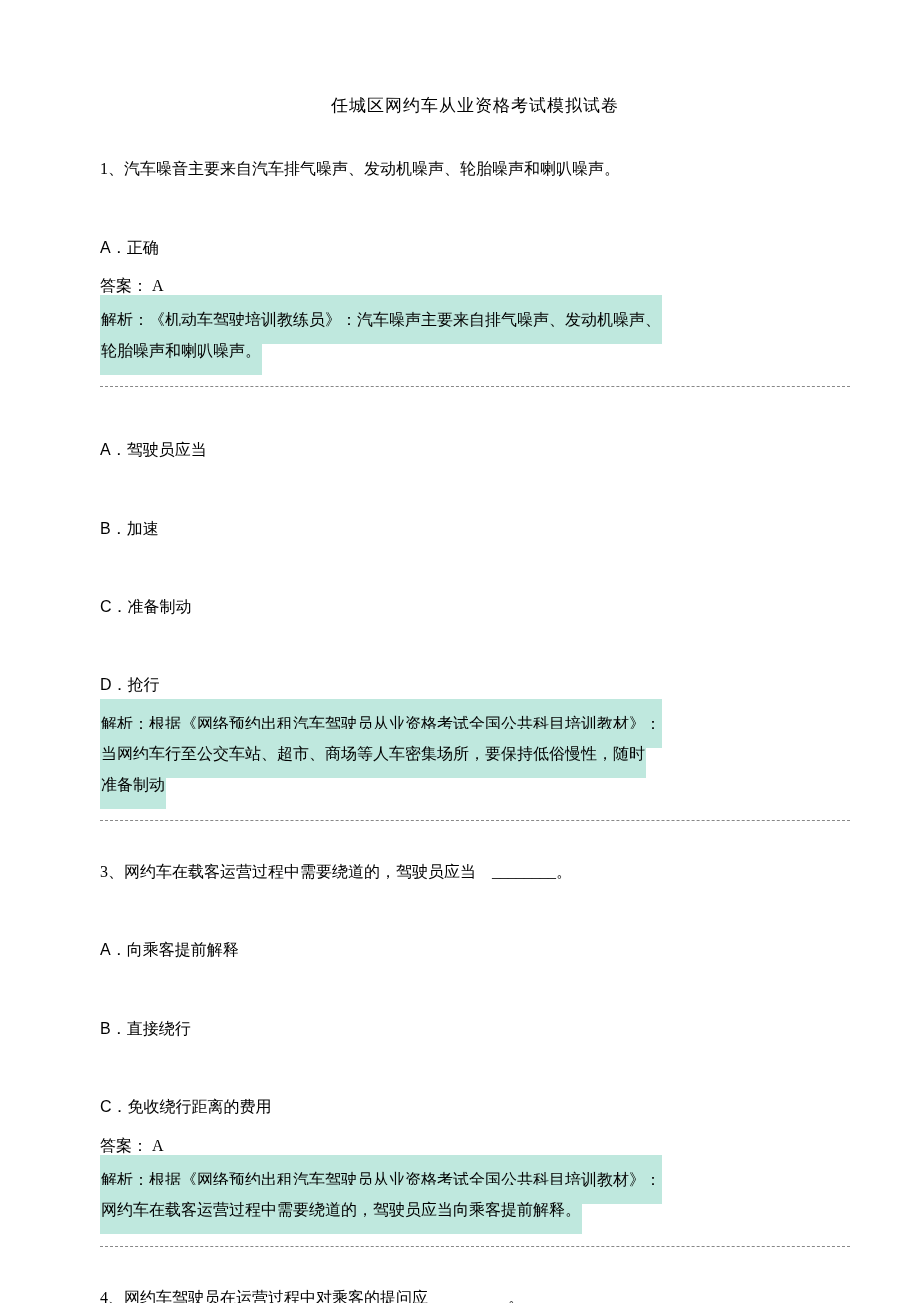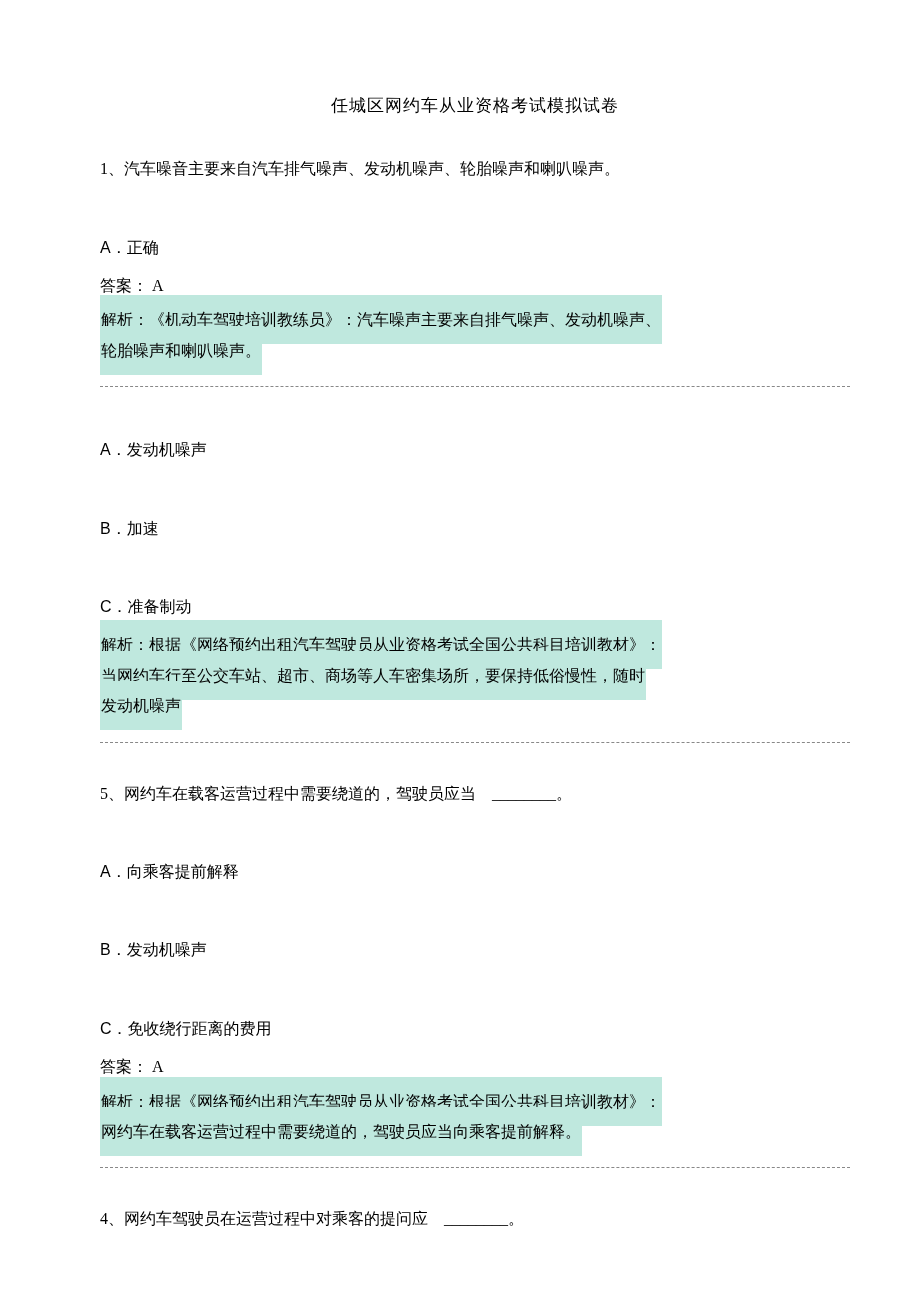--- a/index.html
+++ b/index.html
@@ -64,36 +64,37 @@
   <div class="answer-line">答案： A</div>
   <div class="explanation">
     <span class="hl">解析：《机动车驾驶培训教练员》：汽车噪声主要来自排气噪声、发动机噪声、</span><br>
     <span class="hl">轮胎噪声和喇叭噪声。</span>
   </div>
 </div>
 
 <hr class="divider">
 
 <div class="question-block">
-  <div class="option">A．发动机噪声</div>
+  <div class="option">A．驾驶员应当</div>
   <div class="option">B．加速</div>
   <div class="option">C．准备制动</div>
+  <div class="option">D．抢行</div>
   <div class="explanation">
     <span class="hl">解析：根据《网络预约出租汽车驾驶员从业资格考试全国公共科目培训教材》：</span><br>
     <span class="hl">当网约车行至公交车站、超市、商场等人车密集场所，要保持低俗慢性，随时</span><br>
-    <span class="hl">发动机噪声</span>
+    <span class="hl">准备制动</span>
   </div>
 </div>
 
 <hr class="divider">
 
 <div class="question-block">
-  <div class="question-text">5、网约车在载客运营过程中需要绕道的，驾驶员应当　________。</div>
+  <div class="question-text">3、网约车在载客运营过程中需要绕道的，驾驶员应当　________。</div>
   <div class="option">A．向乘客提前解释</div>
-  <div class="option">B．发动机噪声</div>
+  <div class="option">B．直接绕行</div>
   <div class="option">C．免收绕行距离的费用</div>
   <div class="answer-line">答案： A</div>
   <div class="explanation">
     <span class="hl">解析：根据《网络预约出租汽车驾驶员从业资格考试全国公共科目培训教材》：</span><br>
     <span class="hl">网约车在载客运营过程中需要绕道的，驾驶员应当向乘客提前解释。</span>
   </div>
 </div>
 
 <hr class="divider">
 

